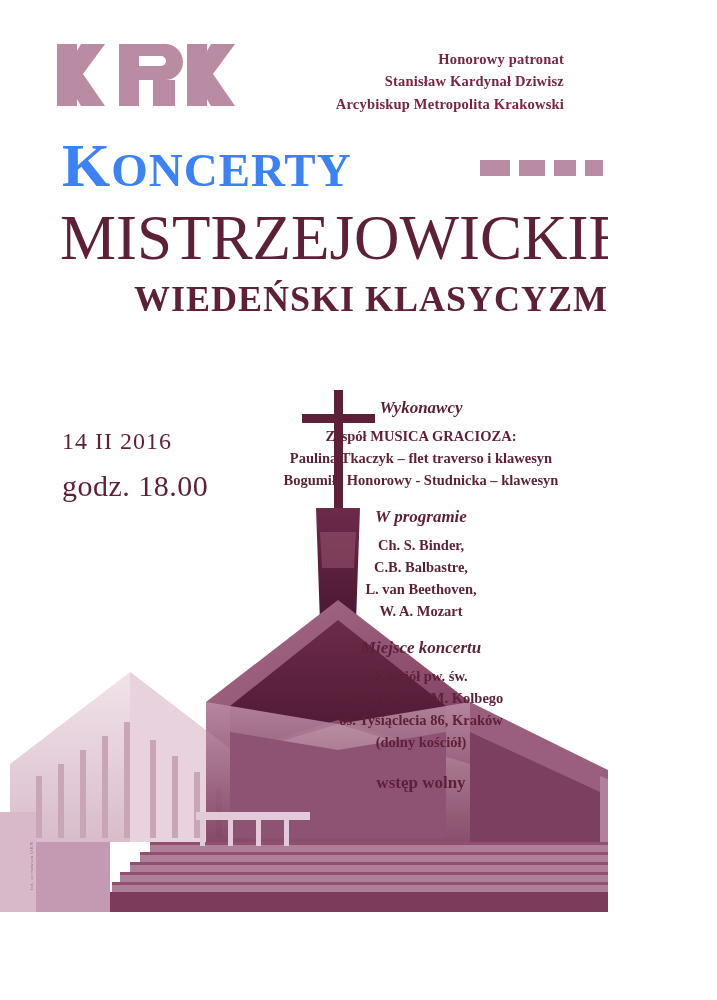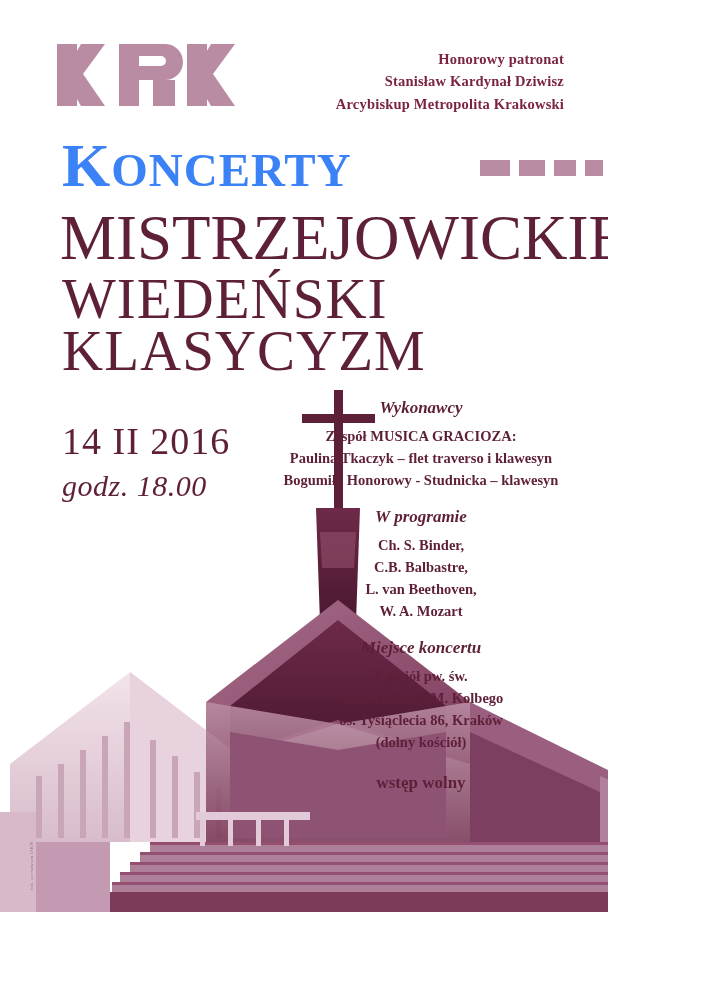--- a/index.html
+++ b/index.html
@@ -83,26 +83,26 @@
     font-size: 63px;
     line-height: 70px;
     color: #5e1f38;
     font-weight: normal;
     letter-spacing: 0px;
     text-align: left;
     margin-left: 60px;
   }
   .title-2 .small-caps { font-size: 63px; }
   .title-3 {
-    font-size: 57px;
+    font-size: 36px;
     line-height: 52px;
     color: #5e1f38;
-    font-weight: normal;
+    font-weight: bold;
     letter-spacing: 1px;
-    text-align: left;
+    text-align: right;
     margin-left: 62px;
   }
 
   
   .illustration {
     position: absolute;
     left: 0;
     top: 372px;
     width: 717px;
     height: 540px;
@@ -121,29 +121,28 @@
 
   
   .date-block {
     position: absolute;
     left: 62px;
     top: 418px;
     color: #5e1f38;
     text-align: left;
   }
   .date-main {
-    font-size: 38px;
+    font-size: 24px;
     line-height: 46px;
     letter-spacing: 1px;
   }
   .date-time {
     font-size: 30px;
     line-height: 44px;
     letter-spacing: .5px;
-    font-style: italic;
   }
 
   
   .info-col {
     position: absolute;
     right: 42px;
     top: 398px;
     width: 290px;
     text-align: center;
     color: #5e1f38;

